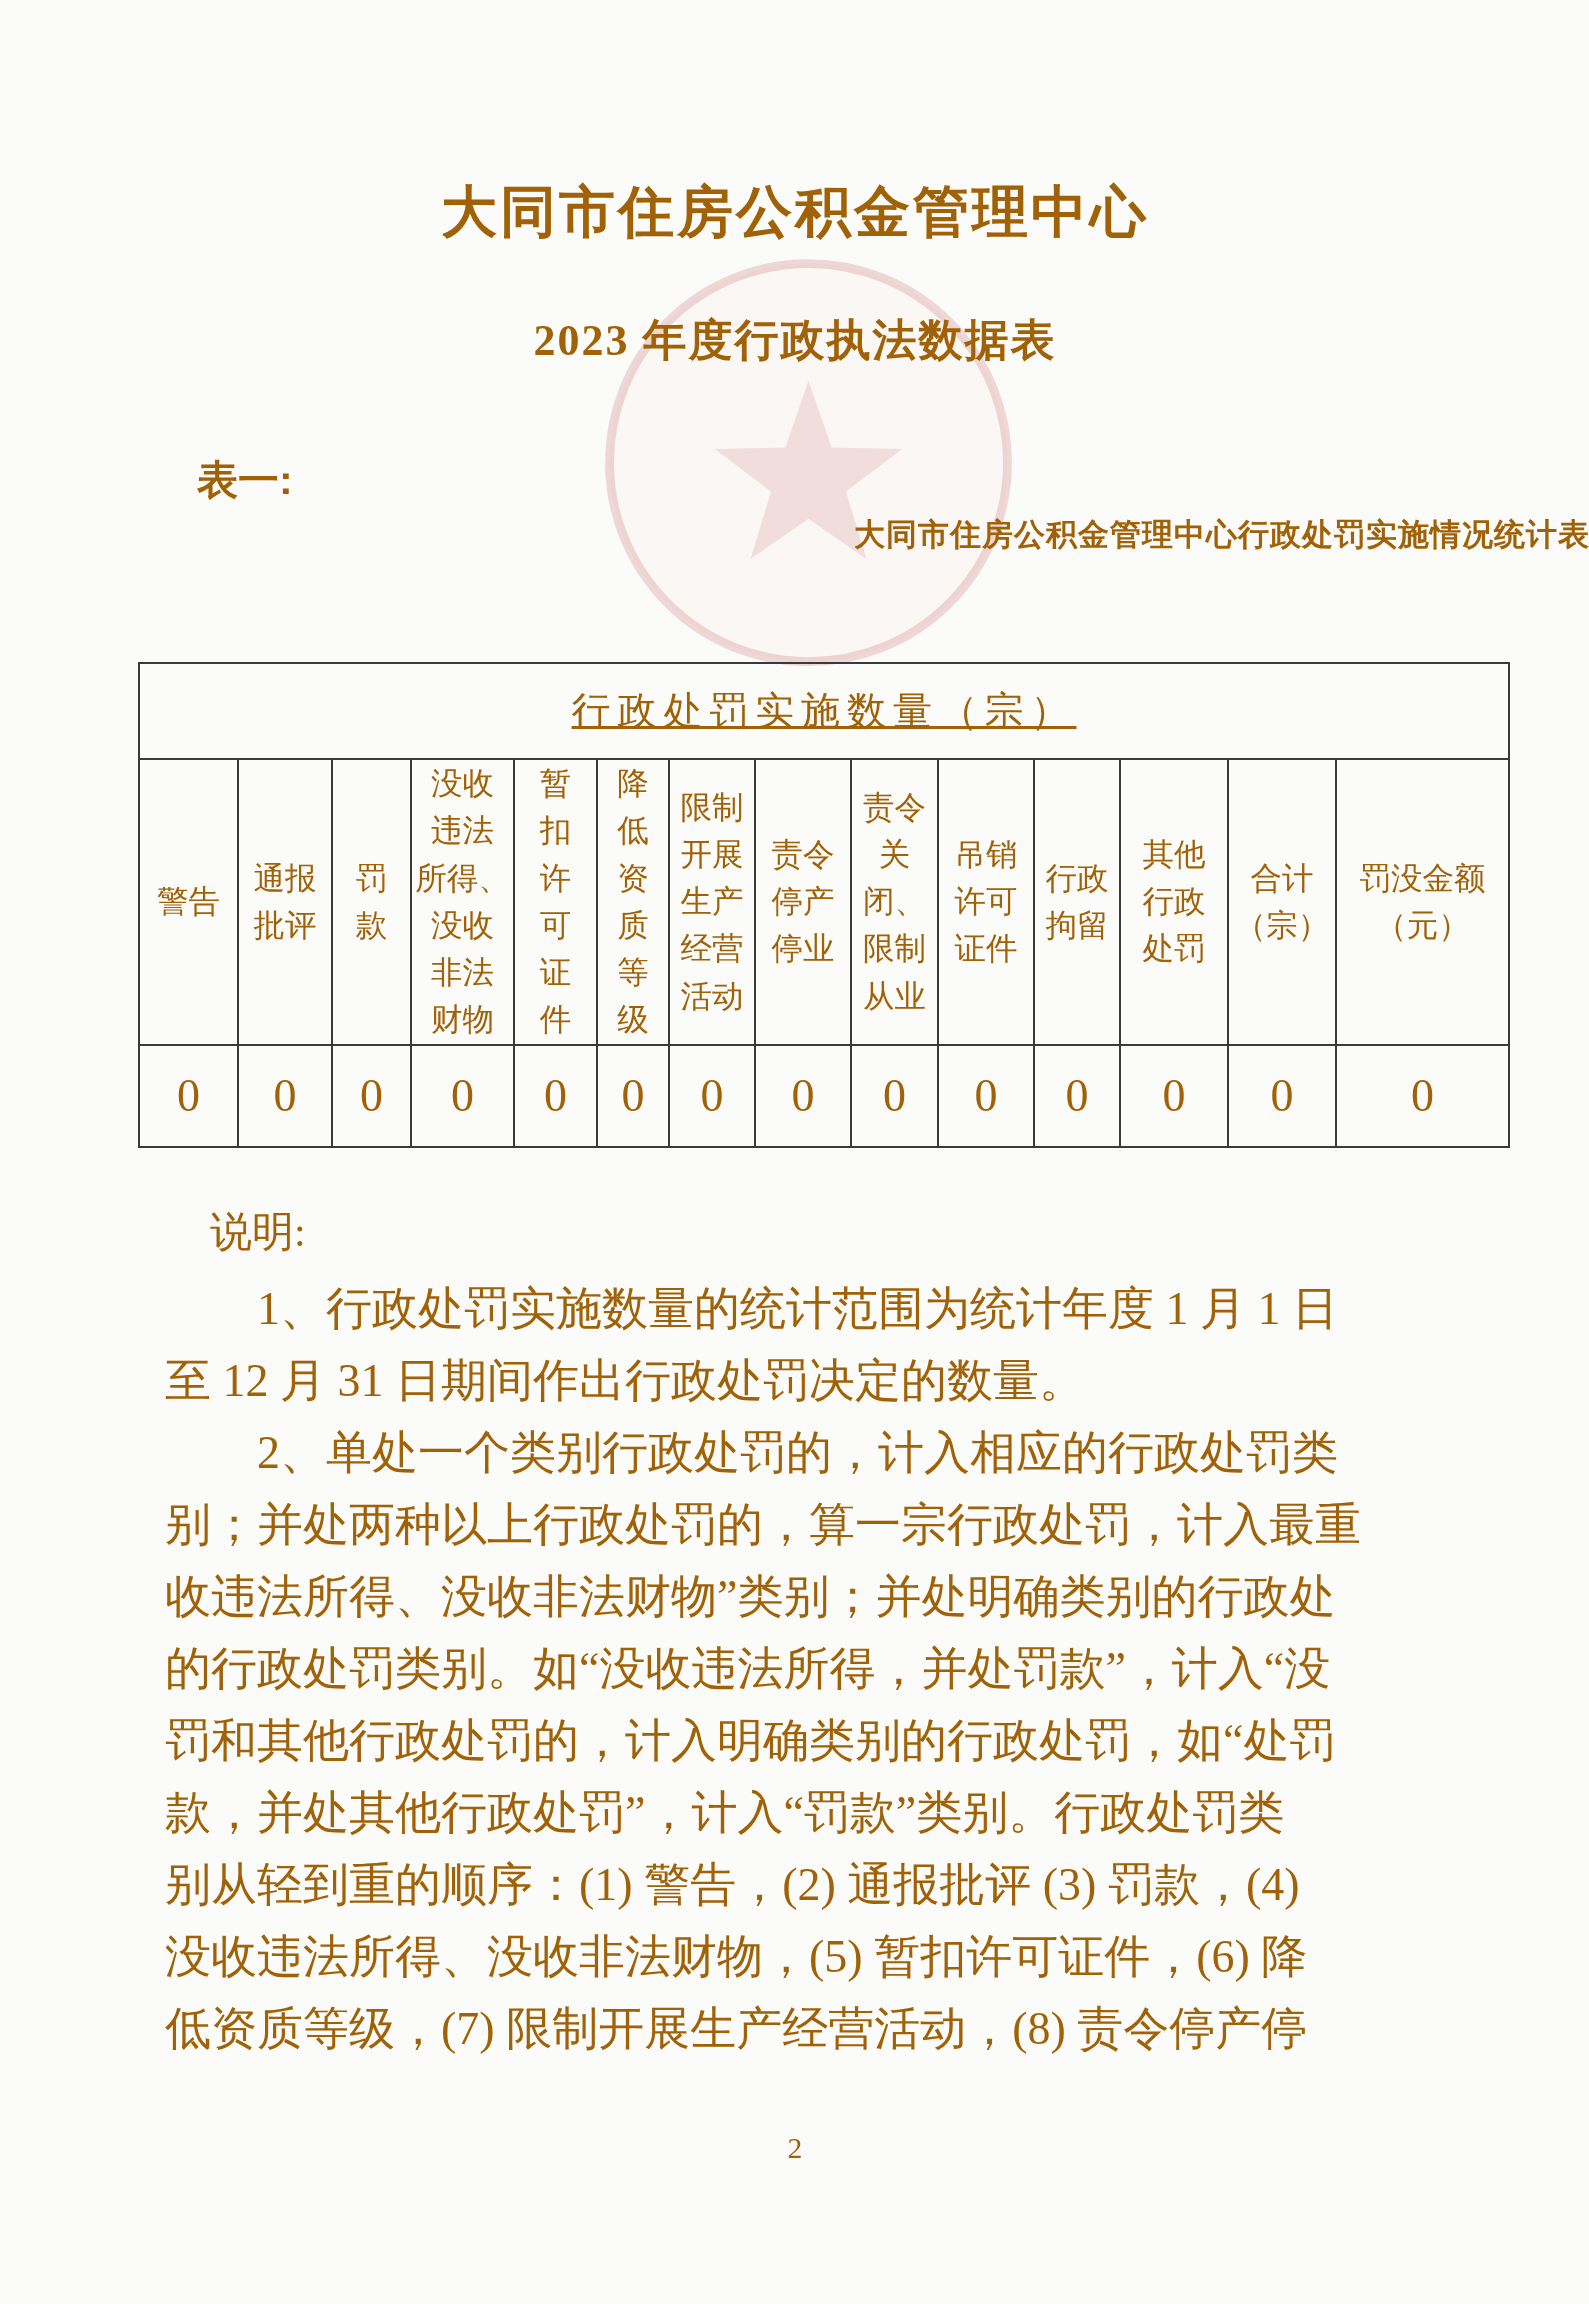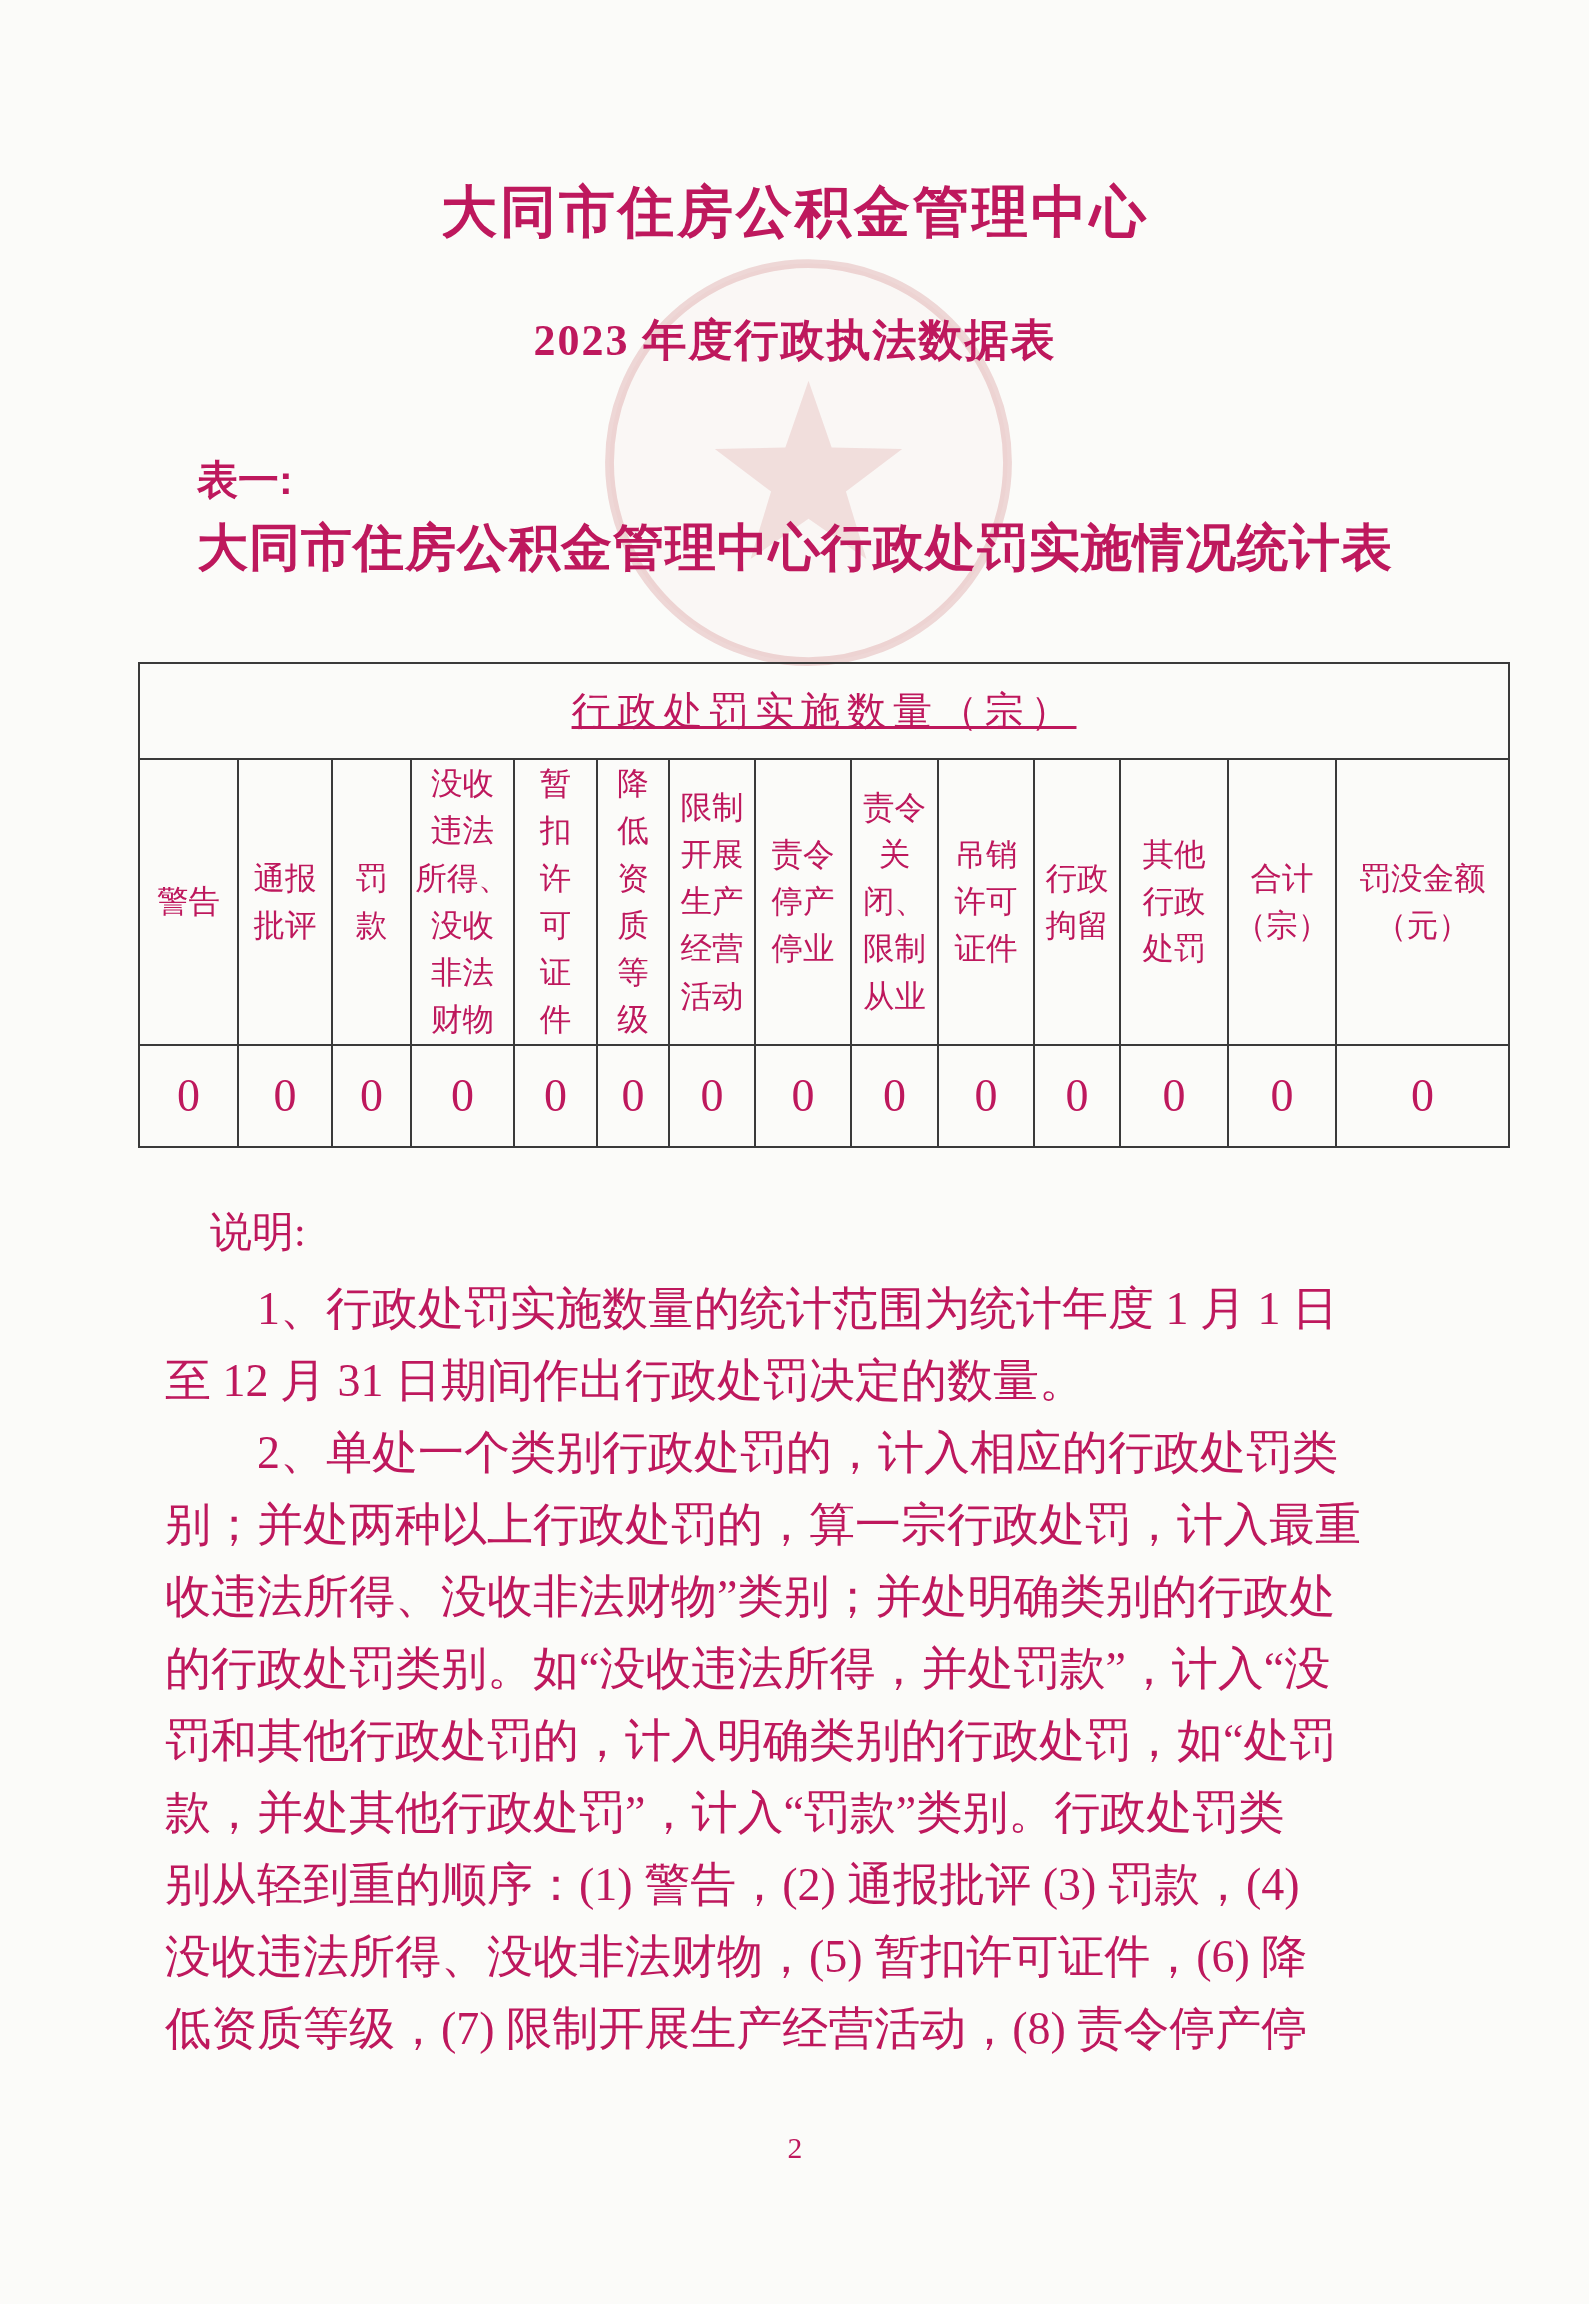--- a/index.html
+++ b/index.html
@@ -1,43 +1,43 @@
 <!DOCTYPE html>
 <html><head>
 <meta charset="utf-8">
 <style>
   html,body{margin:0;padding:0;background:#ffffff;}
   .page{
     position:relative;
     width:1590px;height:2304px;
     background:#fbfbf9;
     font-family:"Liberation Serif","DejaVu Serif",serif;
-    color:#be185d;
+    color:#a16207;
     overflow:hidden;
   }
   .title{
     position:absolute;top:175px;left:0;right:0;
     text-align:center;
     font-size:56px;font-weight:bold;letter-spacing:3px;
   }
   .subtitle{
     position:absolute;top:311px;left:0;right:0;
     text-align:center;
     font-size:44px;font-weight:bold;letter-spacing:2px;
   }
   .table-label{
     position:absolute;top:428px;left:197px;
     font-family:"Liberation Sans","DejaVu Sans",sans-serif;
     font-size:41px;font-weight:bold;margin-top:25px;
   }
   .table-caption{
     position:absolute;top:514px;left:0;right:0;
-    text-align:center;
+    text-align:right;
     font-family:"Liberation Sans","DejaVu Sans",sans-serif;
-    font-size:51px;font-weight:bold;letter-spacing:1px;
+    font-size:31px;font-weight:bold;letter-spacing:1px;
   }
   table.stats-table{
     position:absolute;top:662px;left:138px;
     width:1369px;
     border-collapse:collapse;table-layout:fixed;
     background:transparent;
   }
   table.stats-table th,table.stats-table td{
     border:2px solid #3a3a3a;
     padding:0;

